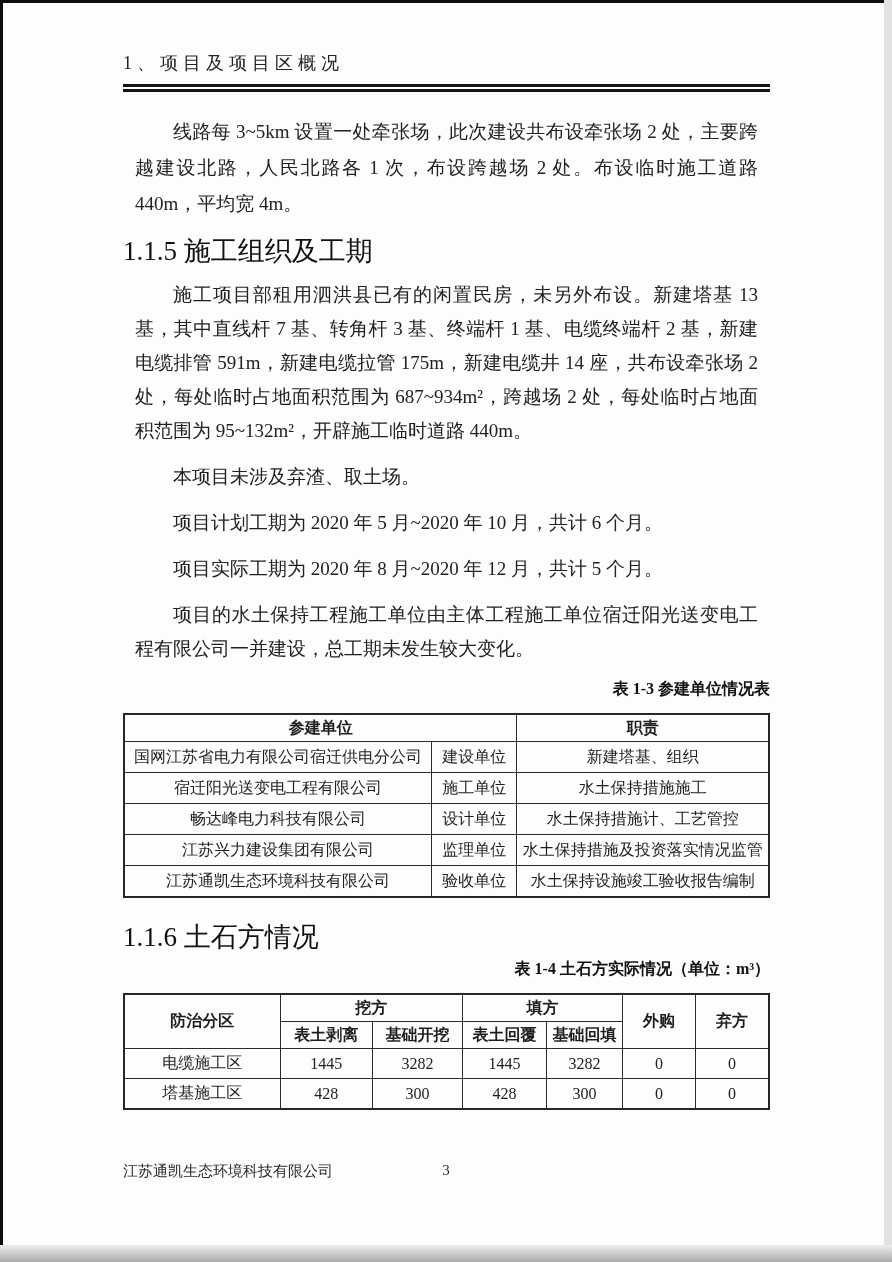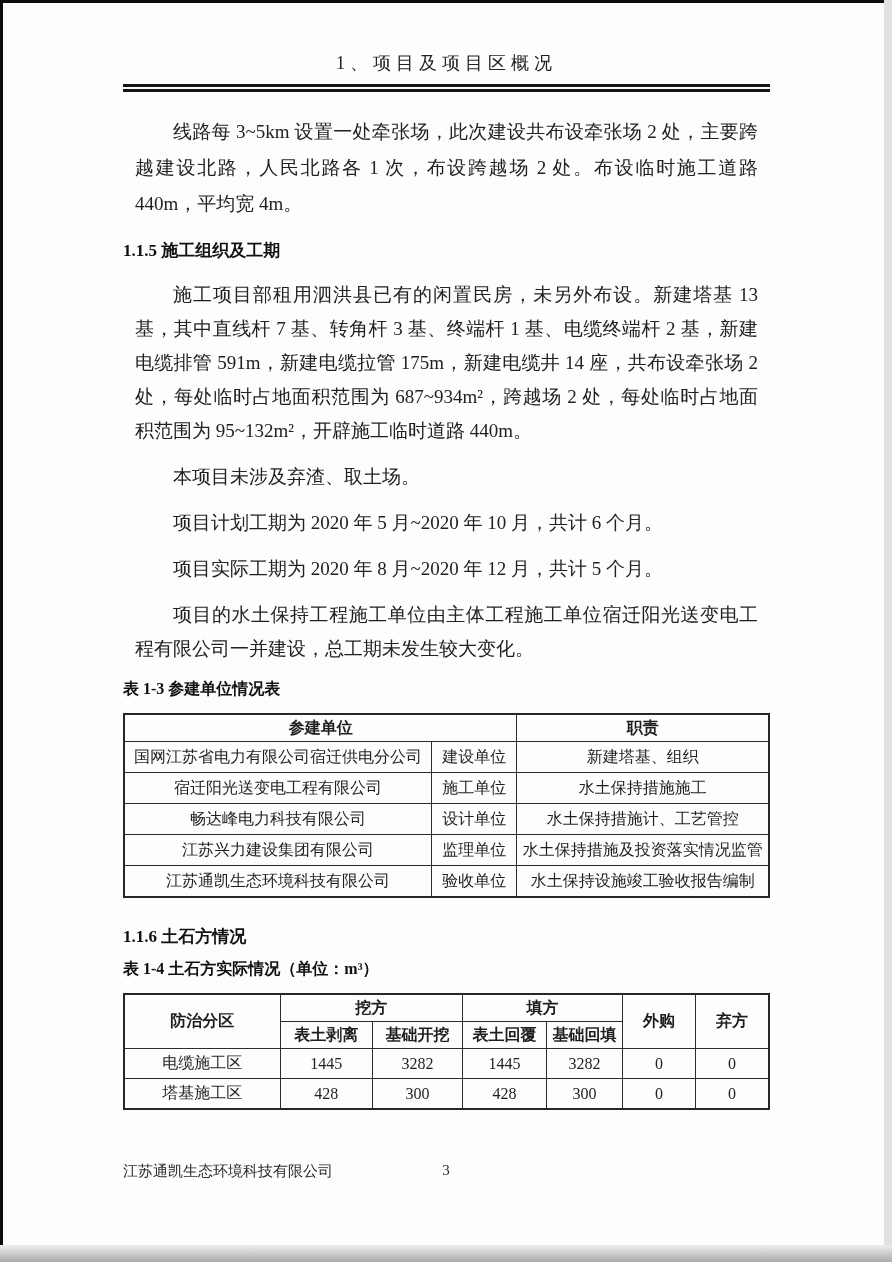--- a/index.html
+++ b/index.html
@@ -15,51 +15,50 @@
   .edge-top    { position:absolute; top:0; left:0; width:884px; height:3px; background:#0d0d0d; }
   .edge-left   { position:absolute; top:0; left:0; width:3px; height:1246px; background:#0d0d0d; }
   .edge-right  { position:absolute; top:0; right:0; width:8px; height:100%; background:#e2e2e2; }
   .edge-bottom { position:absolute; bottom:0; left:0; width:100%; height:17px;
                  background:linear-gradient(#eeeeee, #ababab); }
 
   .content { position:absolute; left:123px; top:0; width:647px; }
 
   .doc-header {
     padding-top:50px;
-    text-align:center;
     font-size:18px;
     letter-spacing:5px;
     line-height:26px;
     color:#222;
   }
   .rule-thick { height:3px; background:#141414; margin-top:8px; }
   .rule-thin  { height:3px; background:#141414; margin-top:2px; }
 
   .para {
     margin:12px;
     font-size:19px;
     line-height:34px;
     text-align:justify;
     text-indent:2em;
     color:#212121;
   }
   .para.intro { line-height:36px; margin-top:22px; }
 
   .sec-heading {
     margin:14px 0 6px 0;
-    font-size:17px;
-    font-weight:bold;
+    font-size:27px;
+    font-weight:normal;
     line-height:30px;
     color:#111;
   }
   .sec-heading.second { margin-top:24px; }
 
   .tbl-caption {
     margin:2px 0 0 0;
-    text-align:left;
+    text-align:right;
     font-size:16px;
     font-weight:bold;
     line-height:22px;
     color:#111;
   }
   .tbl-caption.second { margin-top:4px; }
 
   table.doc-table {
     width:100%;
     border-collapse:collapse;

